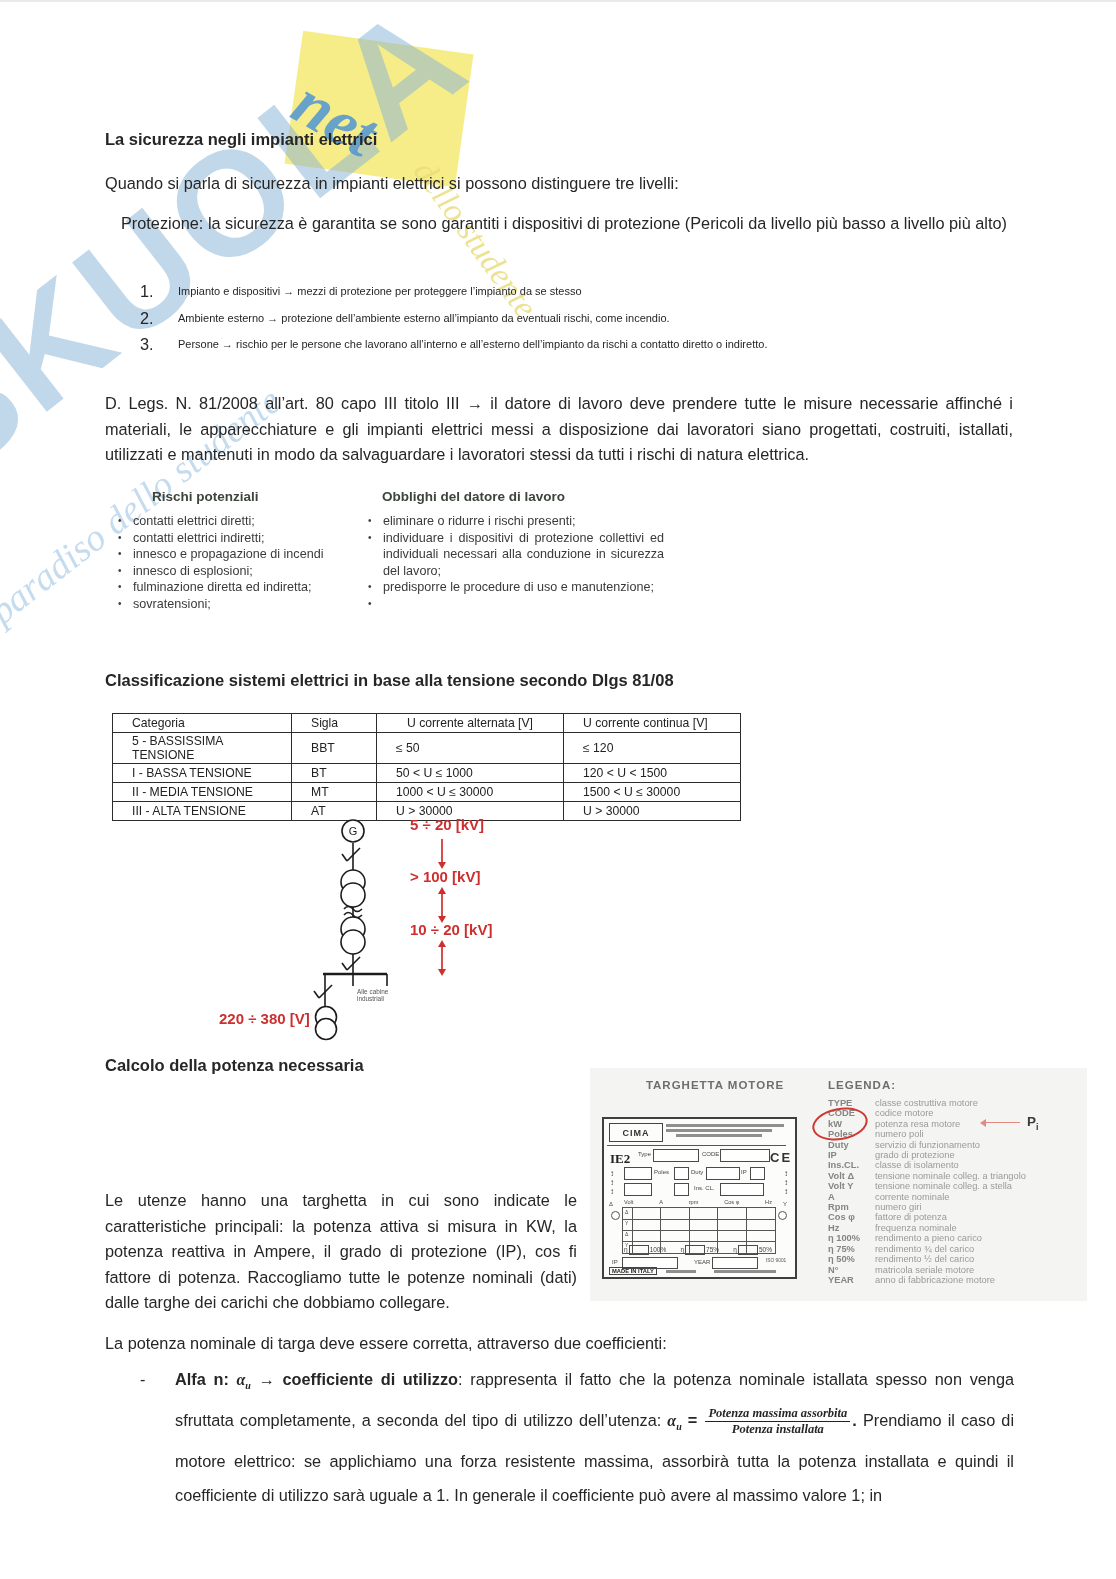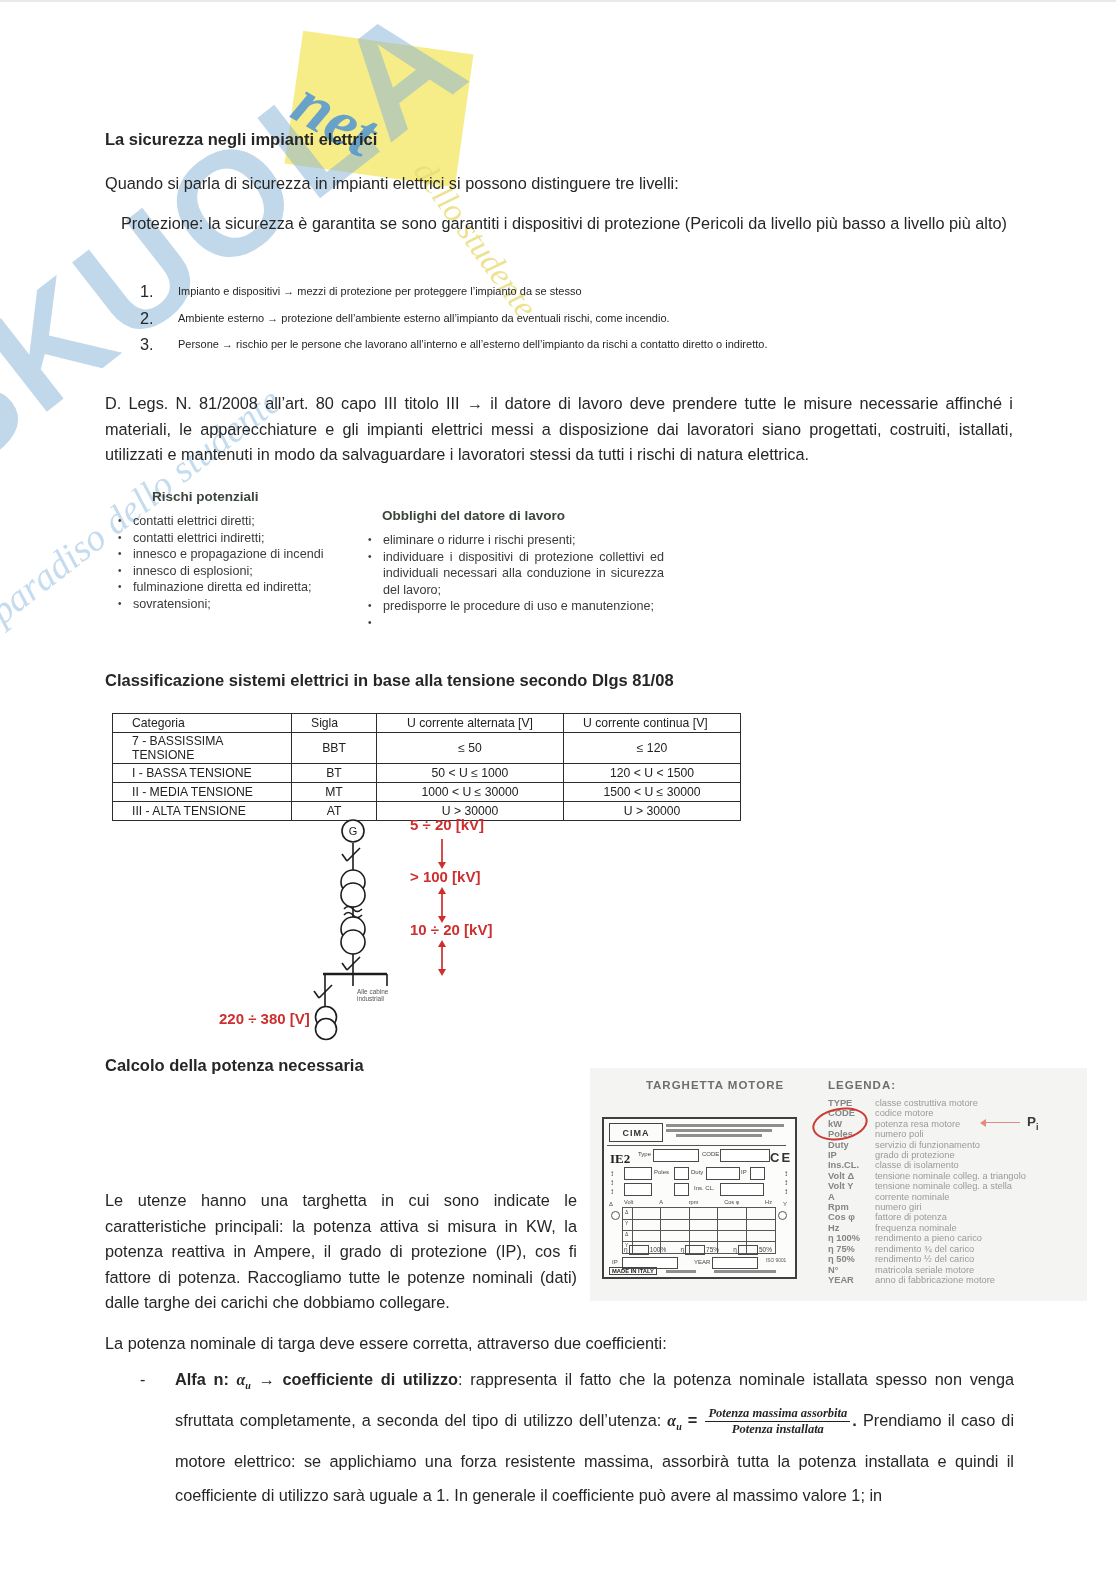--- a/index.html
+++ b/index.html
@@ -25,21 +25,21 @@
   .olist{display:grid;grid-template-columns:38px 1fr;row-gap:0;}
   .olist .num{font-size:16.3px;line-height:26.5px;}
   .olist .itxt{font-size:11px;line-height:26.5px;}
   
   .colhead{font-size:13.5px;font-weight:bold;color:#3c443c;margin-bottom:9px;}
   .blist{display:grid;grid-template-columns:15px 1fr;font-size:12.6px;line-height:16.6px;color:#3a3a3a;}
   .blist .dot{font-size:10px;line-height:16.6px;}
   
   .vtable{border-collapse:collapse;font-size:12.2px;color:#222;}
   .vtable td,.vtable th{border:1.6px solid #2c2c2c;padding:1px 19px;height:16px;font-weight:normal;}
-  .vtable .c{text-align:center;}
+  .vtable .c{}
   .vtable th{text-align:left;}
   
   #diagram{left:205px;top:806px;width:310px;height:250px;}
   .redlbl{position:absolute;font-size:15px;font-weight:bold;color:#cd2f2f;white-space:nowrap;}
   .tiny-note{position:absolute;left:152px;top:180px;font-size:6.4px;line-height:7px;color:#555;}
   
   #figure{left:590px;top:1066px;width:497px;height:233px;background:#f4f4f2;}
   .figtitle{position:absolute;font-size:11.5px;font-weight:bold;color:#6e6e6e;letter-spacing:1px;}
   .legend{position:absolute;left:238px;top:30px;width:228px;}
   .lrow{display:grid;grid-template-columns:47px 1fr;font-size:9.3px;line-height:10.4px;}
@@ -117,21 +117,21 @@
       <span class="dot">•</span>
         <span>innesco e propagazione di incendi</span>
       <span class="dot">•</span>
         <span>innesco di esplosioni;</span>
       <span class="dot">•</span>
         <span>fulminazione diretta ed indiretta;</span>
       <span class="dot">•</span>
         <span>sovratensioni;</span>
     </div>
   </div>
-  <div class="blk" style="left:368px;top:506px;width:296px;">
+  <div class="blk" style="left:368px;top:487px;width:296px;">
     <div class="colhead" style="margin-left:14px;">Obblighi del datore di lavoro</div>
     <div class="blist just">
       <span class="dot">•</span>
         <span>eliminare o ridurre i rischi presenti;</span>
       <span class="dot">•</span>
         <span>individuare i dispositivi di protezione collettivi ed individuali necessari alla conduzione in sicurezza del lavoro;</span>
       <span class="dot">•</span>
         <span>predisporre le procedure di uso e manutenzione;</span>
       <span class="dot">•</span>
     </div>
@@ -140,21 +140,21 @@
   <div class="blk h1" style="left:105px;top:669px;">Classificazione sistemi elettrici in base alla tensione secondo Dlgs 81/08</div>
   <table class="vtable blk" style="left:112px;top:711px;">
     <tbody>
         <tr>
       <th style="width:140px;">Categoria</th>
       <th style="width:46px;">Sigla</th>
       <th style="width:148px;text-align:center;">U corrente alternata [V]</th>
       <th style="width:138px;text-align:left;">U corrente continua [V]</th>
     </tr>
     <tr>
-      <td>7 - BASSISSIMA TENSIONE</td>
+      <td>5 - BASSISSIMA TENSIONE</td>
       <td class="c">BBT</td>
       <td class="c">≤ 50</td>
       <td class="c">≤ 120</td>
     </tr>
     <tr>
       <td>I - BASSA TENSIONE</td>
       <td class="c">BT</td>
       <td class="c">50 &lt; U ≤ 1000</td>
       <td class="c">120 &lt; U &lt; 1500</td>
     </tr>

